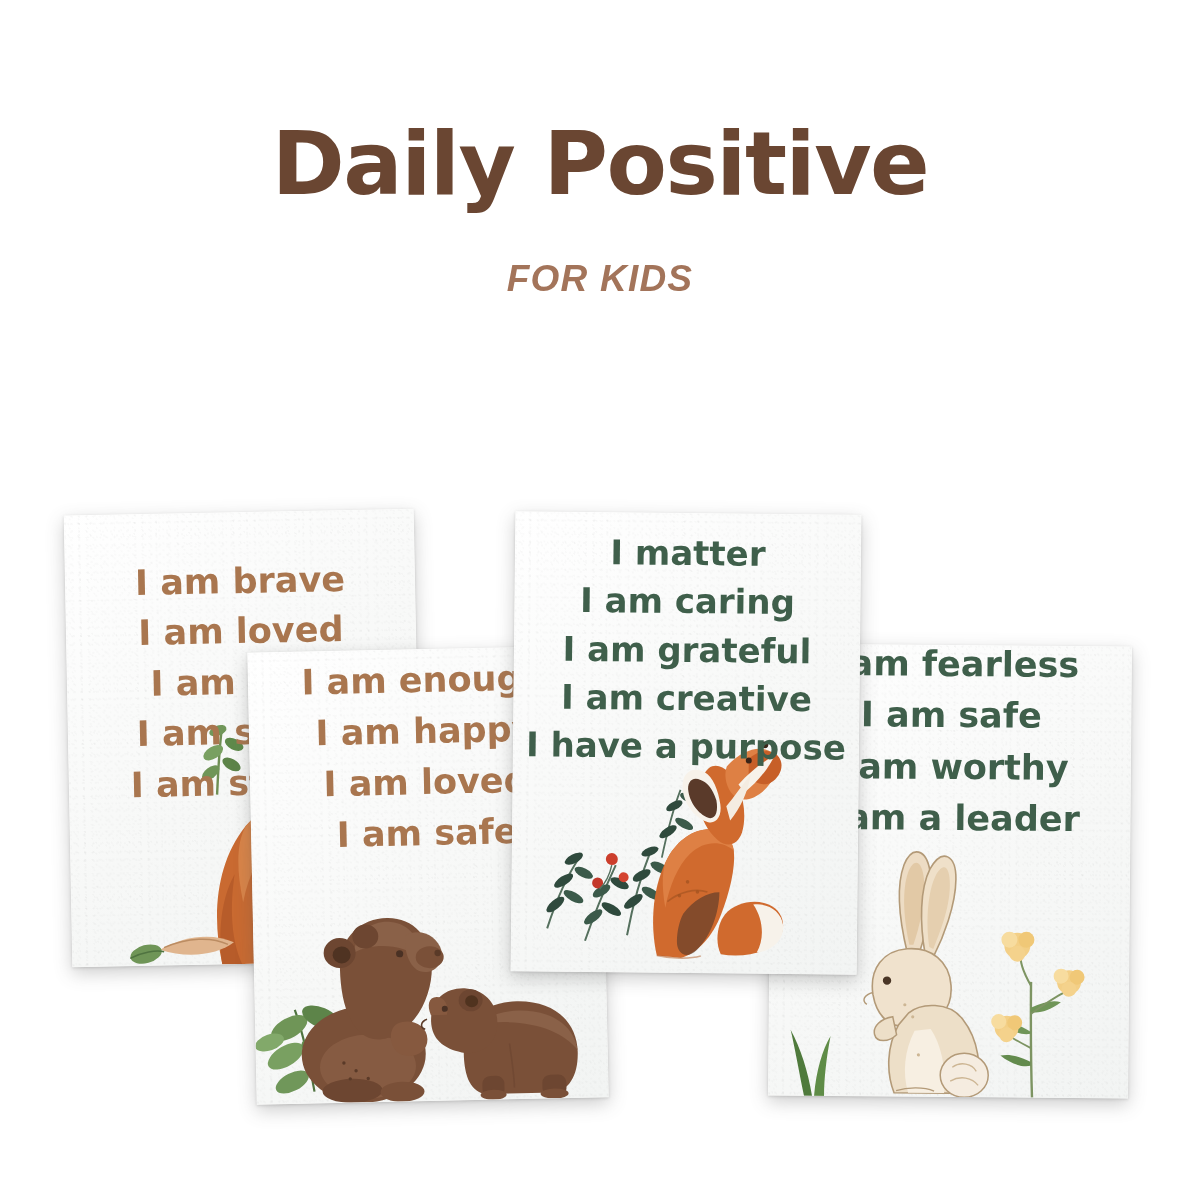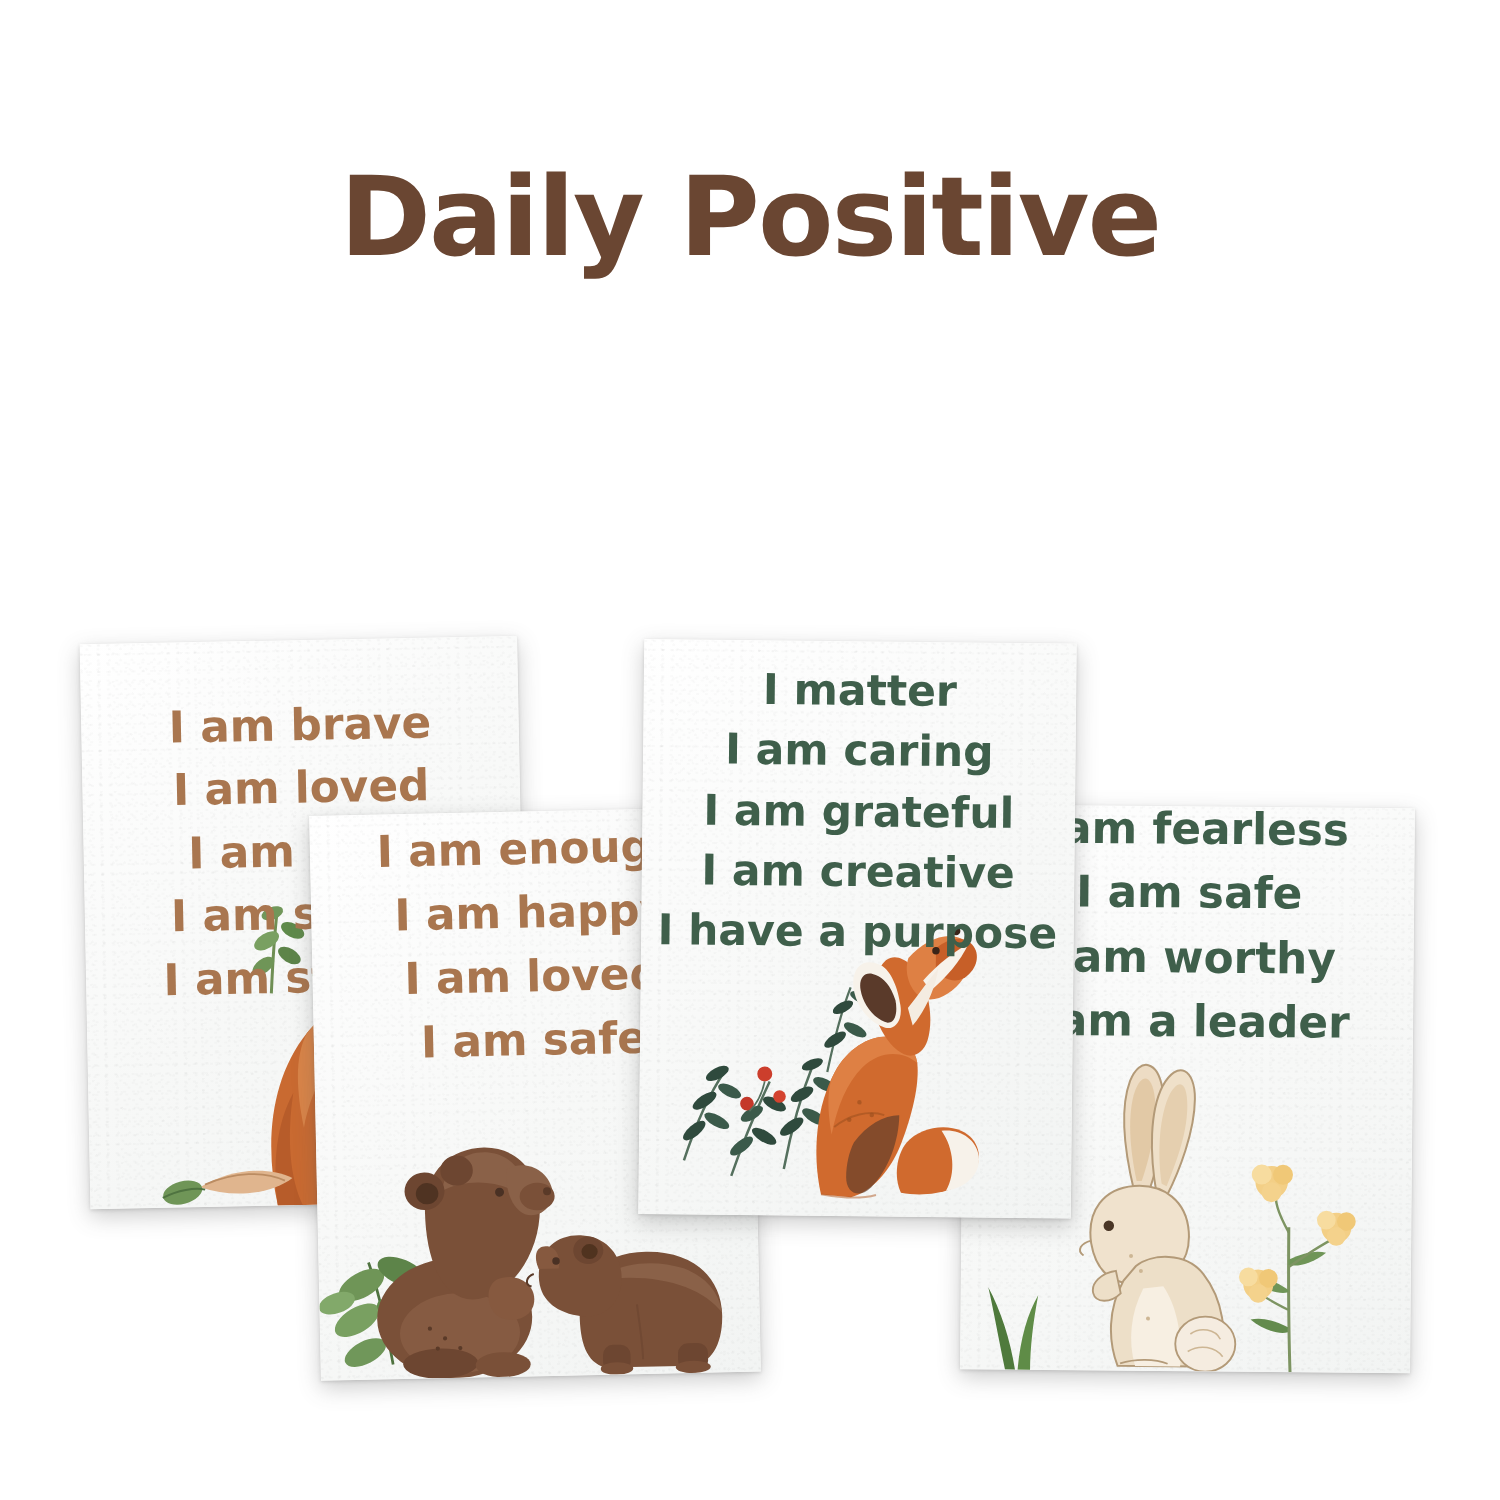--- a/index.html
+++ b/index.html
@@ -6,21 +6,21 @@
   body{
     width:1200px;height:1200px;background:#ffffff;
     font-family:"Liberation Sans", sans-serif;
     overflow:hidden;position:relative;
   }
   .stage{position:absolute;inset:0;}
 
   
   .header{position:absolute;left:0;top:0;width:1200px;text-align:center;}
   .title{
-    margin:10px;padding-top:118px;
+    margin:0;padding-top:118px;
     font-family:"DejaVu Sans", sans-serif;
     font-weight:700;font-size:88px;line-height:1.04;
     letter-spacing:-1.5px;color:#6a4632;
   }
   .title .l2{display:block;}
   .subtitle{
     margin:0;padding-top:48px;
     font-family:"Liberation Sans", sans-serif;
     font-weight:700;font-style:italic;font-size:37px;
     letter-spacing:1.2px;color:#a3745a;
@@ -78,20 +78,21 @@
 </style>
 </head>
 <body>
 
 <div class="stage">
 
   <div class="header">
     <h1 class="title">
       <span>Daily Positive</span>
     </h1>
+    <p class="subtitle">FOR KIDS</p>
   </div>
 
   <div class="cards">
 
     <div class="card brown" id="card1">
       <div class="paper"></div>
       <div class="lines">
         <div class="line">I am brave</div>
         <div class="line">I am loved</div>
         <div class="line">I am kind</div>

